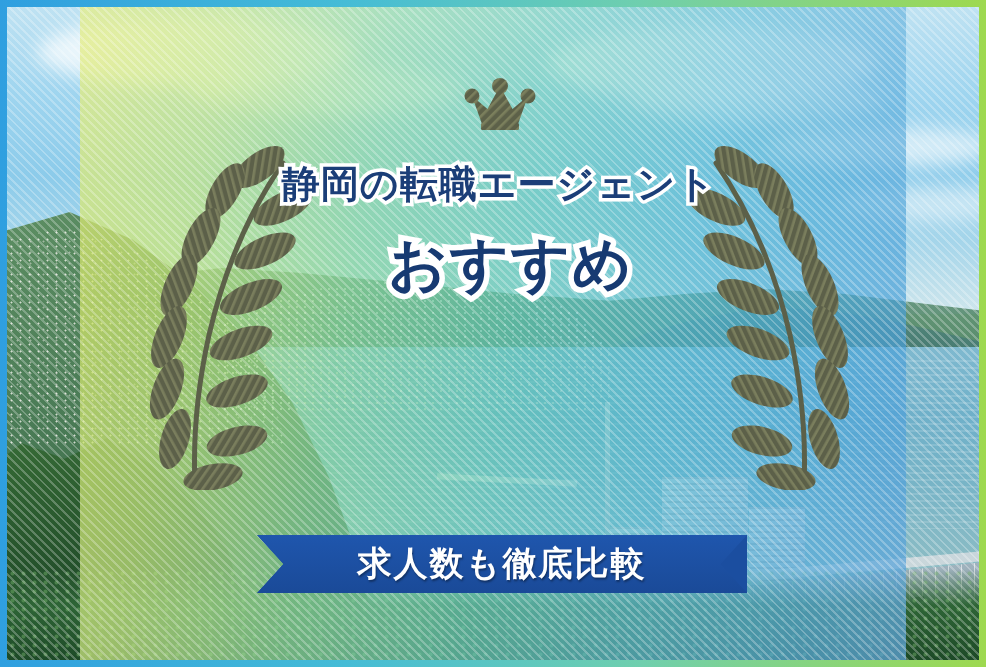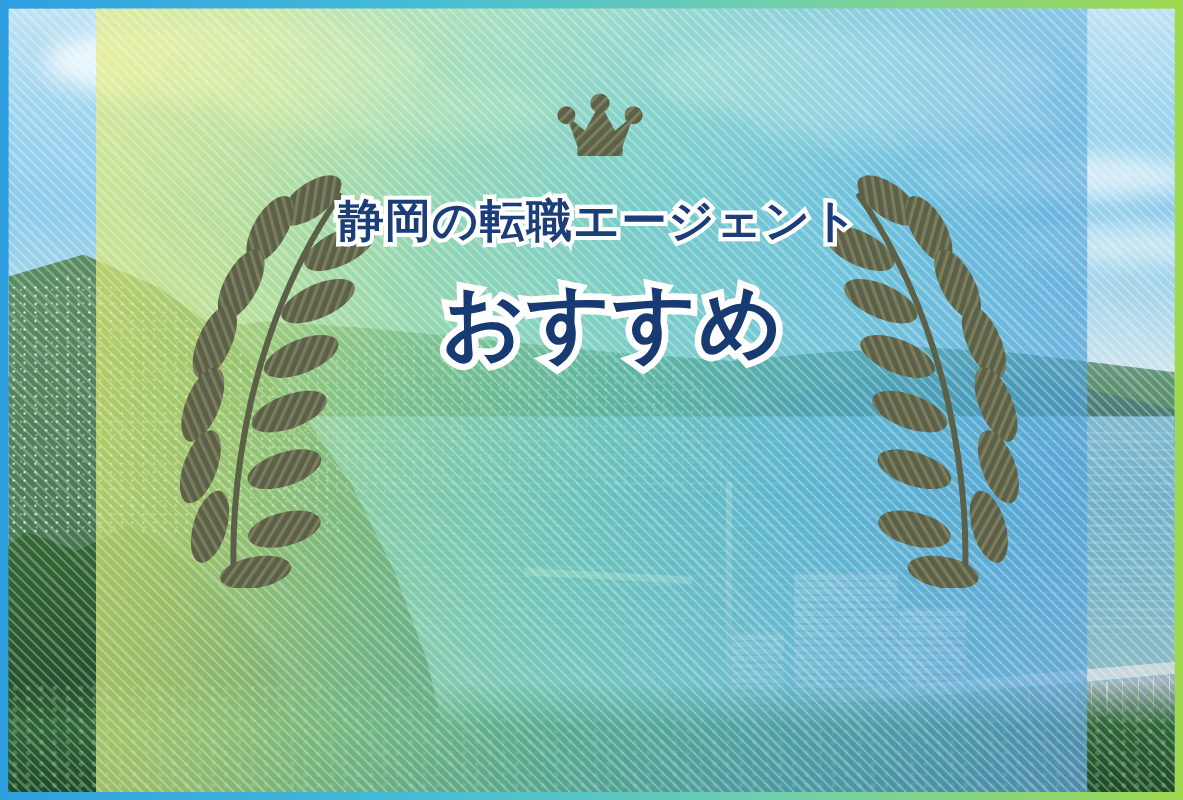--- a/index.html
+++ b/index.html
@@ -187,21 +187,21 @@
     position:absolute;top:152px;left:0;right:0;text-align:center;
     font-size:38px;font-weight:700;letter-spacing:1px;
     color:#1b3e78;
     -webkit-text-stroke:7px #ffffff;
     paint-order:stroke fill;
     text-shadow:0 0 2px #fff;
   }
 
   .line-osusume{
     position:absolute;top:228px;left:0;right:0;text-align:center;
-    font-size:68px;font-weight:700;letter-spacing:2px;line-height:1;
+    font-size:58px;font-weight:700;letter-spacing:2px;line-height:1;
     color:#173a72;
     -webkit-text-stroke:11px #ffffff;
     paint-order:stroke fill;
     padding-left:24px;
   }
 
   .line-ranking{
     position:absolute;top:350px;left:0;right:0;text-align:center;
     font-size:112px;font-weight:700;letter-spacing:1px;line-height:1;
     color:#d9245f;
@@ -369,15 +369,19 @@
       </svg>
     </div>
 
     <div class="titles">
       <div class="subtitle">静岡の転職エージェント</div>
 
       <div class="line-osusume">おすすめ</div>
 
     </div>
 
+    <div class="ribbon">
+      <div class="ribbon-shape"></div>
+      <div class="ribbon-label">求人数も徹底比較</div>
+    </div>
 
   </div>
 </div>
 
 </body></html>

